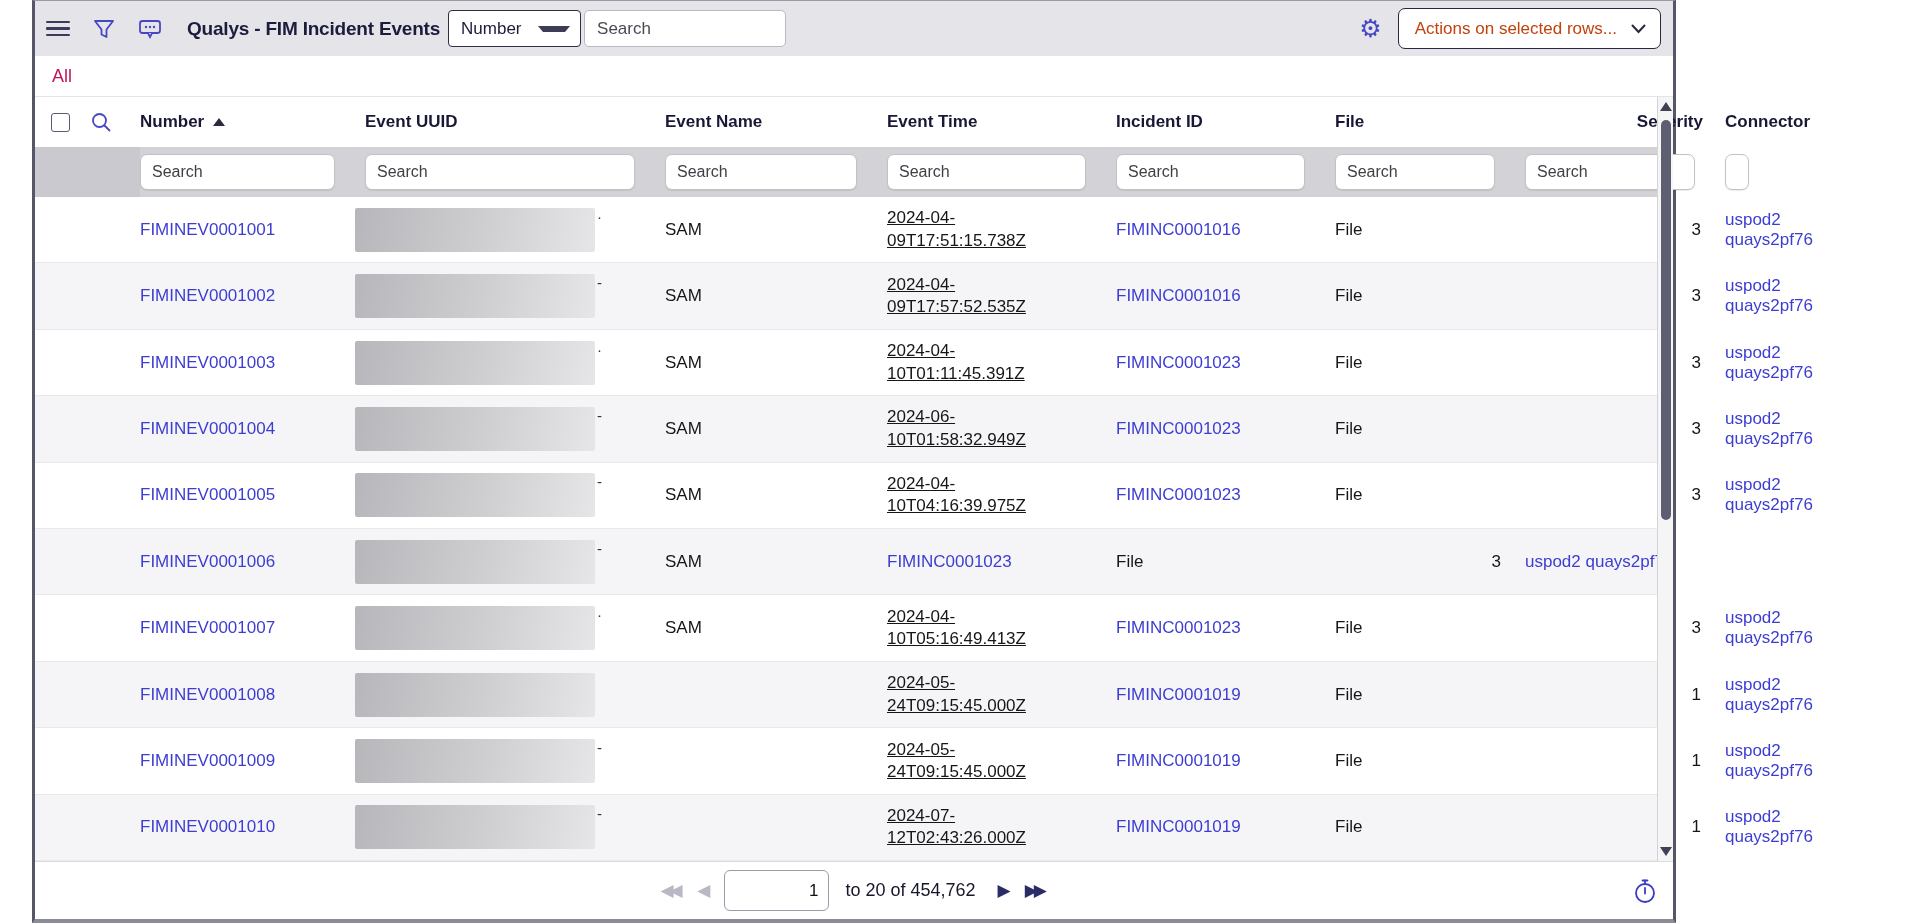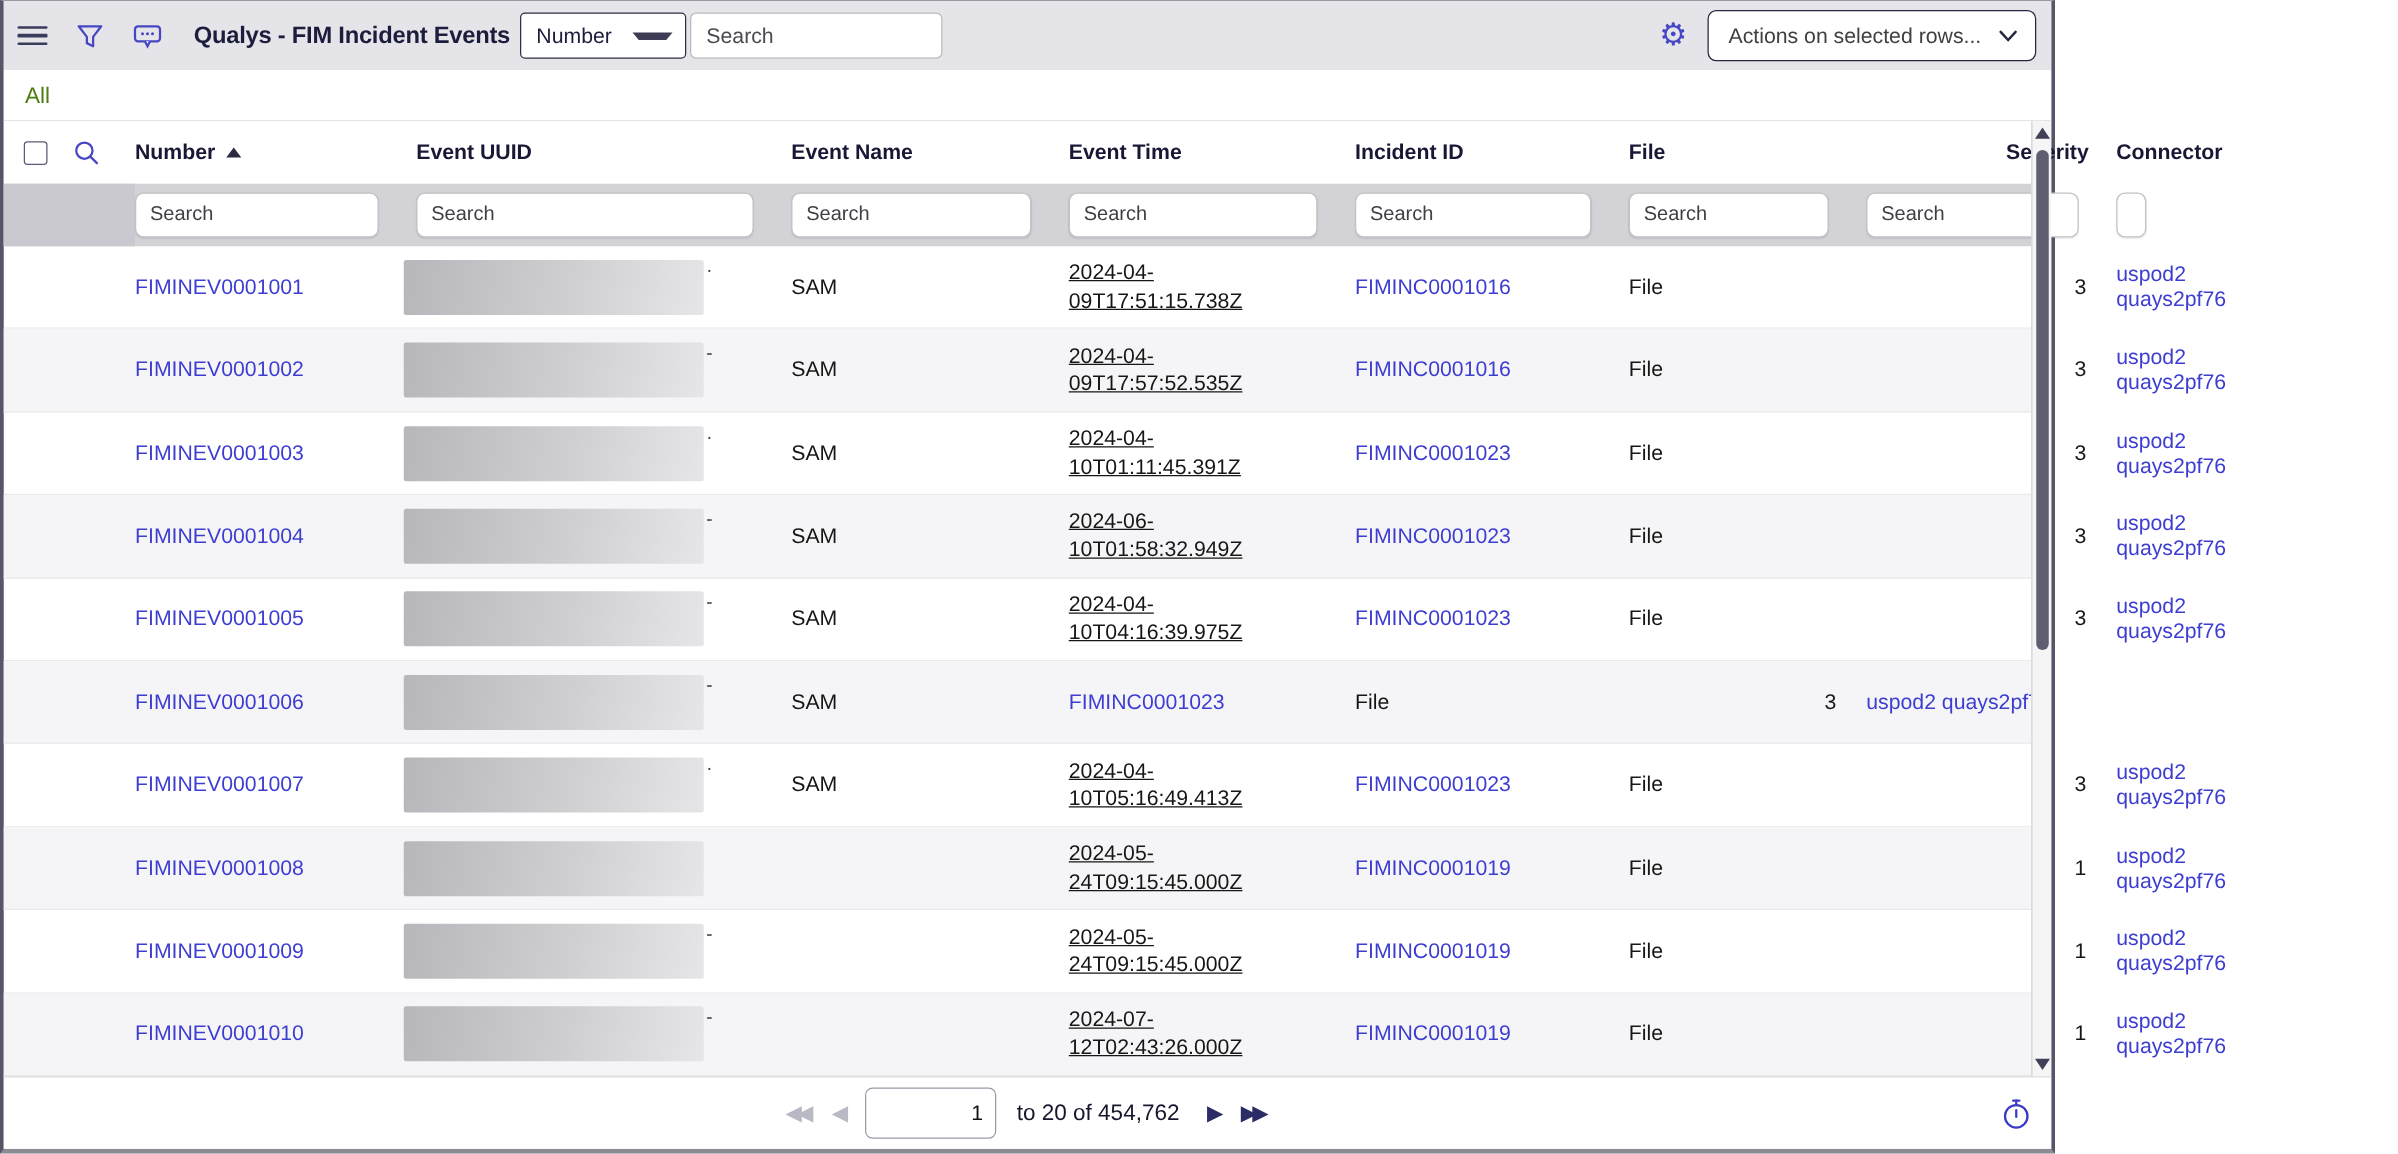--- a/index.html
+++ b/index.html
@@ -5,20 +5,21 @@
   * { box-sizing: border-box; margin: 0; padding: 0; }
   html,body { width: 1918px; height: 923px; }
   body { font-family: "Liberation Sans", sans-serif; overflow: hidden; }
   .page {
     width: 1644px; height: 923px;
     display: flex; flex-direction: column;
     background: #ffffff;
     border-left: 3px solid #565669; border-right: 3px solid #565669;
     border-top: 1px solid #9a9aa4; border-bottom: 4px solid #8b8b95;
     position: relative;
+    margin-left: 32px;
   }
 
   
   .topbar {
     height: 55px; flex: 0 0 55px;
     background: #e4e4e9;
     display: flex; align-items: center;
     padding: 0 12px 0 0;
   }
   .icon-btn { width: 46px; display: flex; justify-content: center; align-items: center; cursor: pointer; }
@@ -45,30 +46,30 @@
     font-size: 17px; padding: 0 12px; color: #222;
     font-family: "Liberation Sans", sans-serif;
   }
   .top-search::placeholder { color: #4a4a52; opacity: 1; }
   .top-spacer { flex: 1; }
   .gear { font-size: 25px; color: #4747c3; line-height: 1; cursor: pointer; margin-right: 16px; }
   .actions-btn {
     height: 41px; background: #fff;
     border: 1px solid #27273f; border-radius: 7px;
     display: flex; align-items: center; gap: 14px;
-    padding: 0 14px 0 16px; font-size: 17px; color: #404040; cursor: pointer;
+    padding: 0 14px 0 16px; font-size: 17px; color: #c2410c; cursor: pointer;
     white-space: nowrap;
   }
 
   
   .breadcrumb-row {
     height: 41px; flex: 0 0 41px; background: #fff;
     display: flex; align-items: center; padding-left: 17px;
     border-bottom: 1px solid #e4e4e6;
-    font-size: 18px; color: #4d7c0f;
+    font-size: 18px; color: #be185d;
   }
 
   
   .main { flex: 1; display: flex; min-height: 0; }
   .table-area { flex: 1; display: flex; flex-direction: column; min-width: 0; }
 
   .cols { display: grid; grid-template-columns: 105px 225px 300px 222px 229px 219px 190px 200px 1fr; }
 
   .thead { height: 50px; flex: 0 0 50px; background: #fff; align-items: center; }
   .th { font-size: 17px; font-weight: bold; color: #181836; display: flex; align-items: center; }

